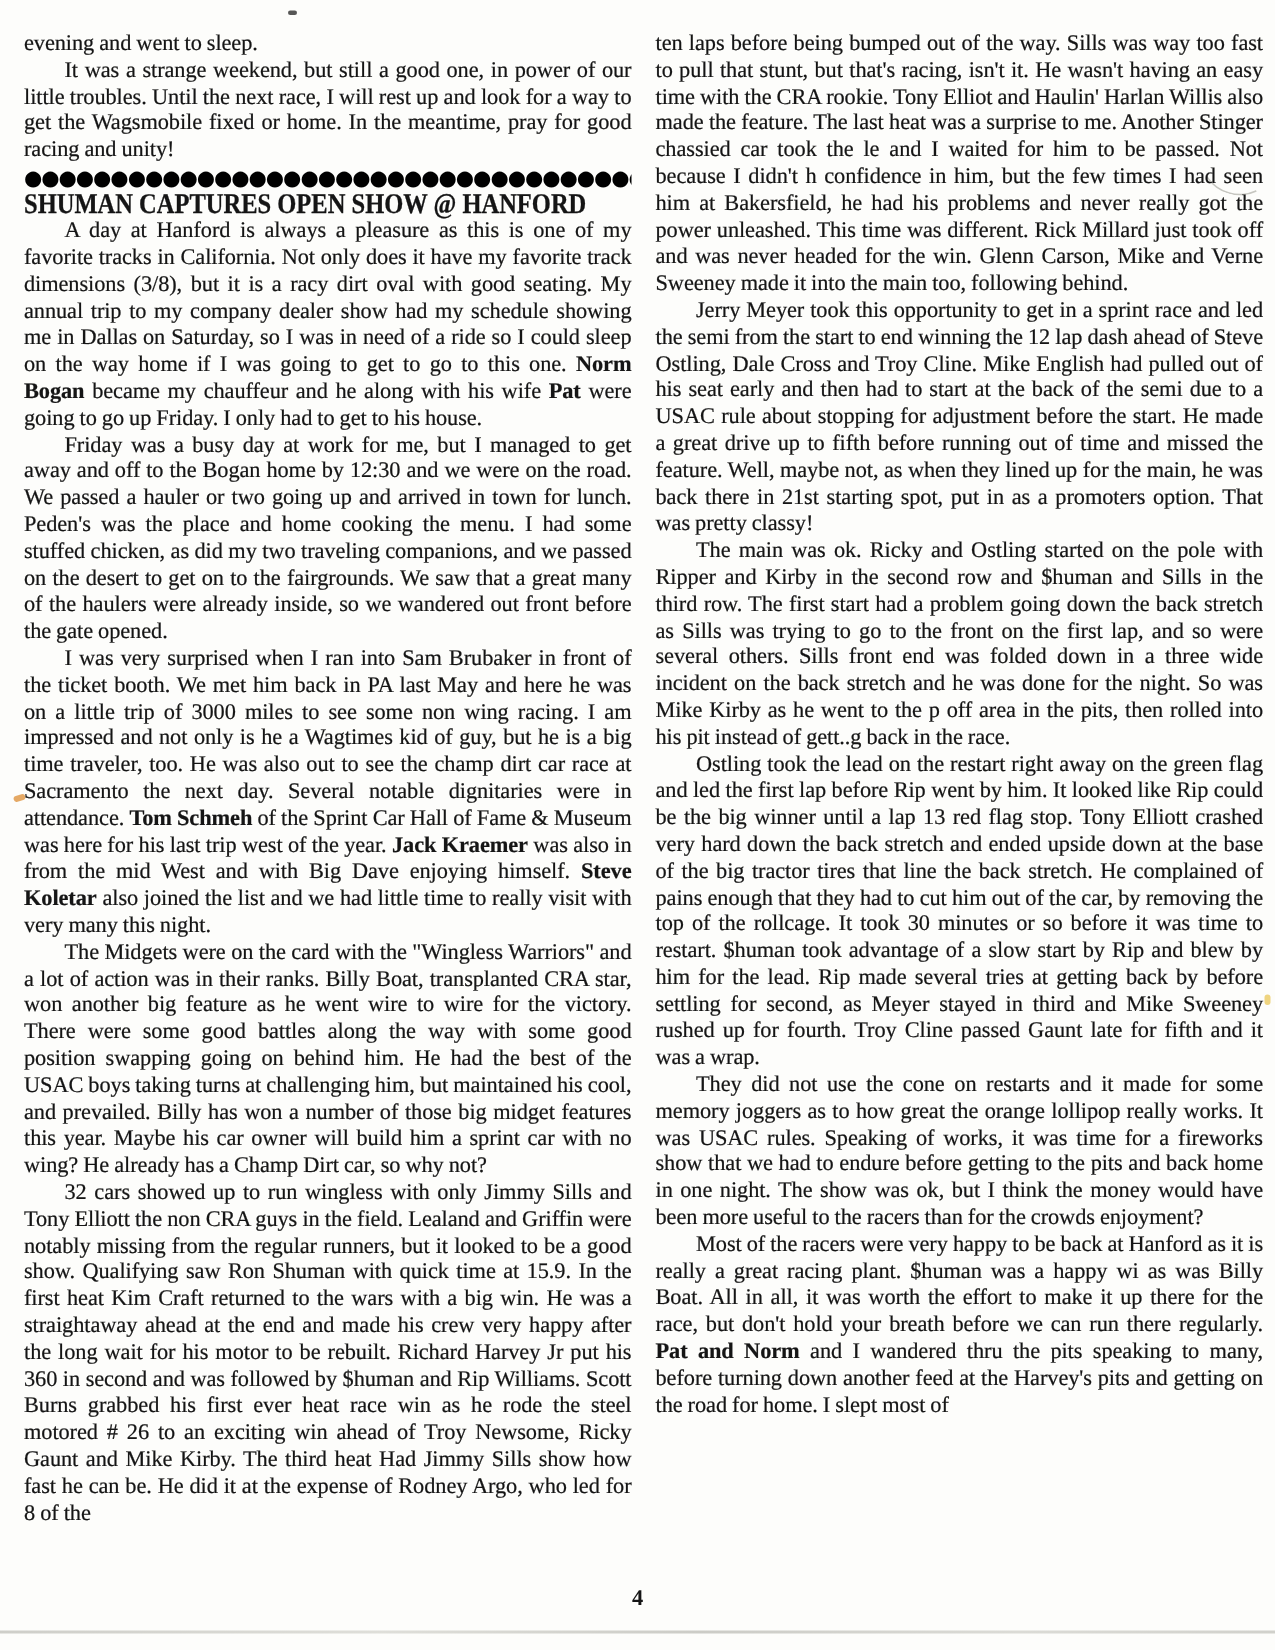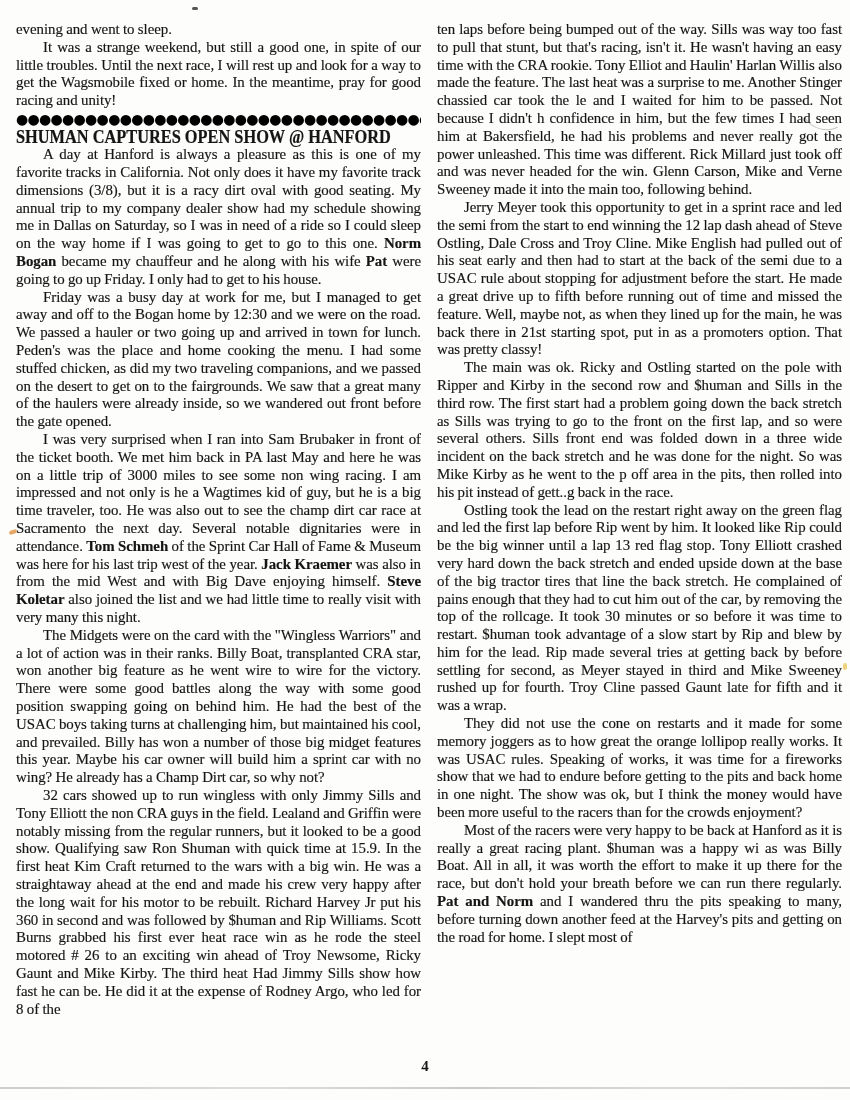--- a/index.html
+++ b/index.html
@@ -128,21 +128,21 @@
 
 <div class="page">
   <div class="speck-top"></div>
   <div class="speck-orange"></div>
   <div class="speck-yellow"></div>
   <div class="scan-arc"></div>
 
   <div class="columns">
     <div class="col">
         <p class="para"><span>evening and went to sleep.</span></p>
-        <p class="para indent"><span>It was a strange weekend, but still a good one, in spite of our little troubles. Until the next race, I will rest up and look for a way to get the Wagsmobile fixed or home. In the meantime, pray for good racing and unity!</span></p>
+        <p class="para indent"><span>It was a strange weekend, but still a good one, in power of our little troubles. Until the next race, I will rest up and look for a way to get the Wagsmobile fixed or home. In the meantime, pray for good racing and unity!</span></p>
         <div class="bullet-separator">●●●●●●●●●●●●●●●●●●●●●●●●●●●●●●●●●●●●●●●●</div>
         <h2 class="heading">SHUMAN CAPTURES OPEN SHOW @ HANFORD</h2>
         <p class="para indent"><span>A day at Hanford is always a pleasure as this is one of my favorite tracks in California. Not only does it have my favorite track dimensions (3/8), but it is a racy dirt oval with good seating. My annual trip to my company dealer show had my schedule showing me in Dallas on Saturday, so I was in need of a ride so I could sleep on the way home if I was going to get to go to this one. </span><b>Norm Bogan</b><span> became my chauffeur and he along with his wife </span><b>Pat</b><span> were going to go up Friday. I only had to get to his house.</span></p>
         <p class="para indent"><span>Friday was a busy day at work for me, but I managed to get away and off to the Bogan home by 12:30 and we were on the road. We passed a hauler or two going up and arrived in town for lunch. Peden's was the place and home cooking the menu. I had some stuffed chicken, as did my two traveling companions, and we passed on the desert to get on to the fairgrounds. We saw that a great many of the haulers were already inside, so we wandered out front before the gate opened.</span></p>
         <p class="para indent"><span>I was very surprised when I ran into Sam Brubaker in front of the ticket booth. We met him back in PA last May and here he was on a little trip of 3000 miles to see some non wing racing. I am impressed and not only is he a Wagtimes kid of guy, but he is a big time traveler, too. He was also out to see the champ dirt car race at Sacramento the next day. Several notable dignitaries were in attendance. </span><b>Tom Schmeh</b><span> of the Sprint Car Hall of Fame &amp; Museum was here for his last trip west of the year. </span><b>Jack Kraemer</b><span> was also in from the mid West and with Big Dave enjoying himself. </span><b>Steve Koletar</b><span> also joined the list and we had little time to really visit with very many this night.</span></p>
         <p class="para indent"><span>The Midgets were on the card with the "Wingless Warriors" and a lot of action was in their ranks. Billy Boat, transplanted CRA star, won another big feature as he went wire to wire for the victory. There were some good battles along the way with some good position swapping going on behind him. He had the best of the USAC boys taking turns at challenging him, but maintained his cool, and prevailed. Billy has won a number of those big midget features this year. Maybe his car owner will build him a sprint car with no wing? He already has a Champ Dirt car, so why not?</span></p>
         <p class="para indent"><span>32 cars showed up to run wingless with only Jimmy Sills and Tony Elliott the non CRA guys in the field. Lealand and Griffin were notably missing from the regular runners, but it looked to be a good show. Qualifying saw Ron Shuman with quick time at 15.9. In the first heat Kim Craft returned to the wars with a big win. He was a straightaway ahead at the end and made his crew very happy after the long wait for his motor to be rebuilt. Richard Harvey Jr put his 360 in second and was followed by $human and Rip Williams. Scott Burns grabbed his first ever heat race win as he rode the steel motored # 26 to an exciting win ahead of Troy Newsome, Ricky Gaunt and Mike Kirby. The third heat Had Jimmy Sills show how fast he can be. He did it at the expense of Rodney Argo, who led for 8 of the</span></p>
       </div>
     <div class="col">
         <p class="para"><span>ten laps before being bumped out of the way. Sills was way too fast to pull that stunt, but that's racing, isn't it. He wasn't having an easy time with the CRA rookie. Tony Elliot and Haulin' Harlan Willis also made the feature. The last heat was a surprise to me. Another Stinger chassied car took the le and I waited for him to be passed. Not because I didn't h confidence in him, but the few times I had seen him at Bakersfield, he had his problems and never really got the power unleashed. This time was different. Rick Millard just took off and was never headed for the win. Glenn Carson, Mike and Verne Sweeney made it into the main too, following behind.</span></p>

